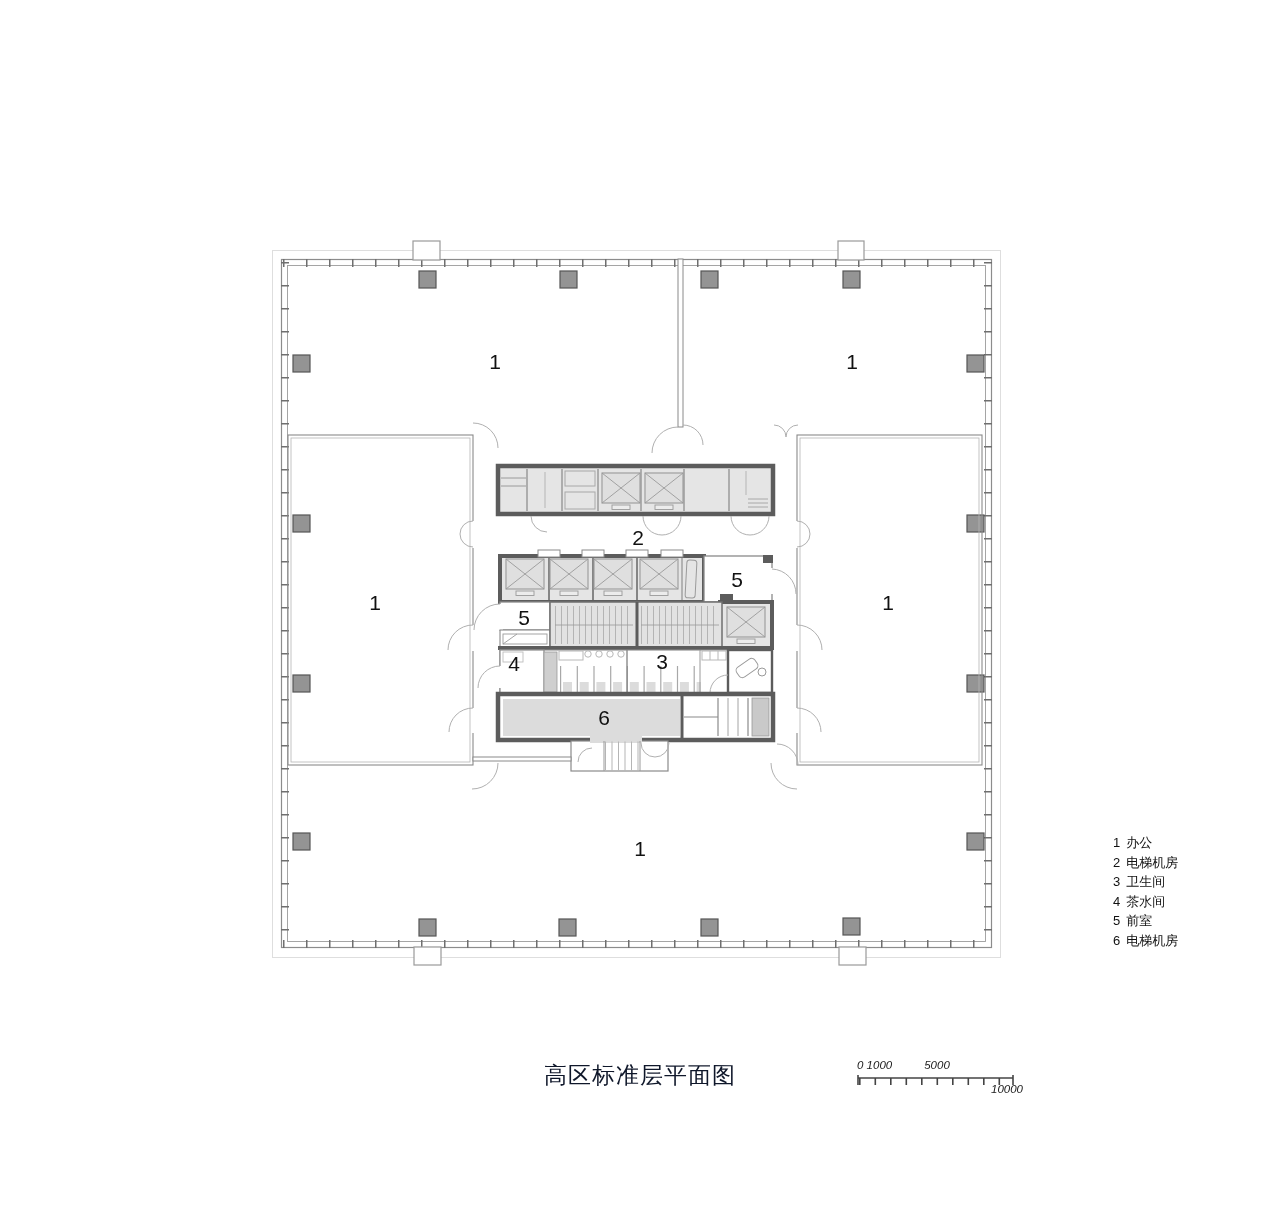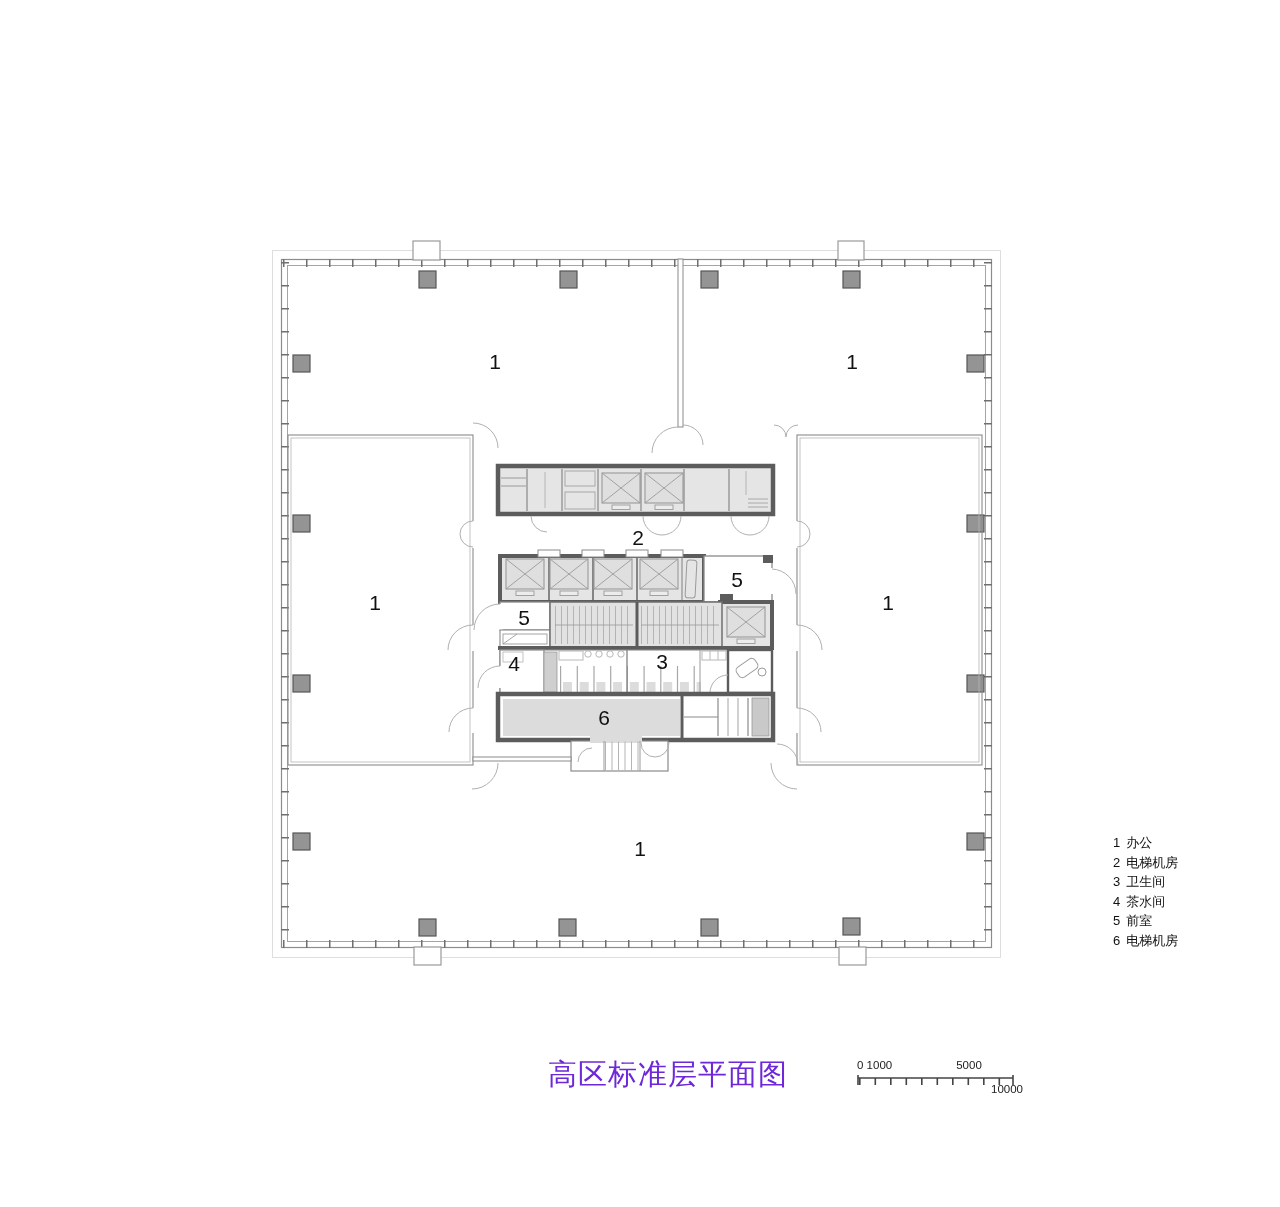--- a/index.html
+++ b/index.html
@@ -8,30 +8,30 @@
     position:relative; width:1280px; height:1207px; background:#fff; overflow:hidden;
     font-family:"Liberation Sans","DejaVu Sans",sans-serif; color:#1a1a1a;
   }
   svg.plan { position:absolute; left:0; top:0; }
   .room-label {
     position:absolute; transform:translate(-50%,-50%);
     font-size:21px; color:#111; line-height:1; white-space:nowrap;
   }
   .plan-title {
     position:absolute; left:640px; top:1075px; transform:translate(-50%,-50%);
-    font-size:29px; letter-spacing:1px; color:#6d28d9; white-space:nowrap;margin-left:28px;
+    font-size:23px; letter-spacing:1px; color:#0f172a; white-space:nowrap;
   }
   .legend {
     position:absolute; left:1113px; top:833px;
     font-size:13px; color:#111; line-height:19.5px; white-space:nowrap;
   }
   .legend .lg-num { display:inline-block; margin-right:6px; }
-  .scale-label { position:absolute; font-size:11.5px; color:#222; white-space:nowrap; }
+  .scale-label { position:absolute; font-size:11.5px; color:#222; white-space:nowrap;font-style:italic; }
   .sl-0   { left:857px;  top:1059px; }
-  .sl-mid { left:937px;  top:1059px; transform:translateX(-50%);margin-left:32px; }
+  .sl-mid { left:937px;  top:1059px; transform:translateX(-50%); }
   .sl-end { left:1007px; top:1059px; transform:translateX(-50%);margin-top:24px; }
 </style>
 </head>
 <body>
 
 <div class="canvas">
 
   <svg class="plan" width="1280" height="1207" viewBox="0 0 1280 1207">
 
     <defs>

